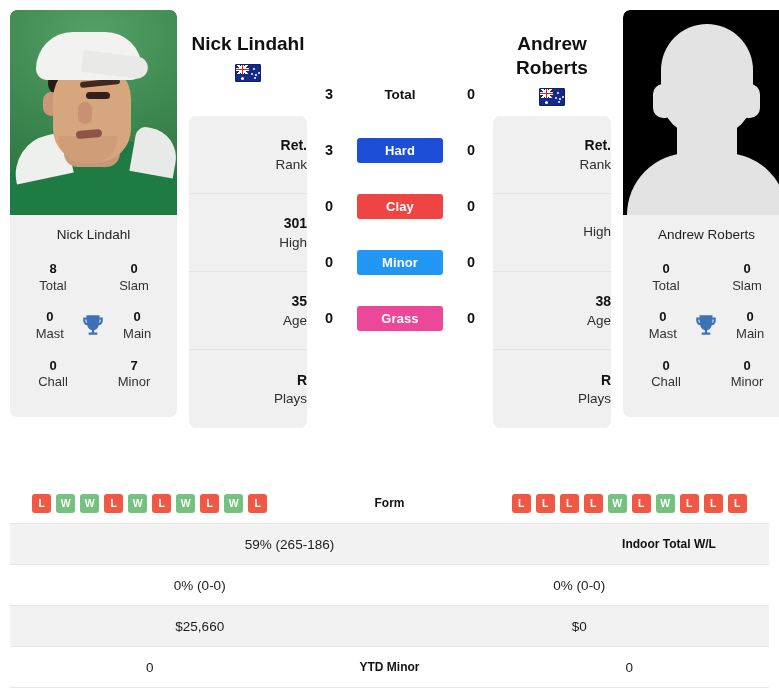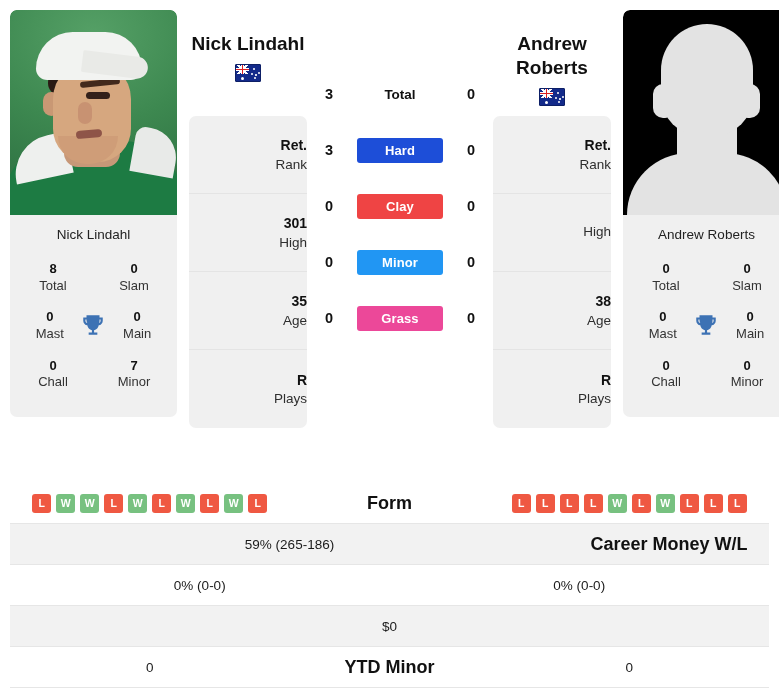--- a/index.html
+++ b/index.html
@@ -263,21 +263,21 @@
   }
   .trow.shaded { background: #f2f2f2; }
   .tcell-side {
     flex: 1 1 0; min-width: 0;
     text-align: center;
     font-size: 13.5px; color: #1b1b1b;
   }
   .tcell-mid {
     flex: 0 0 200px;
     text-align: center;
-    font-size: 18px; font-weight: bold; color: #111;
+    font-size: 12px; font-weight: bold; color: #111;
   }
   .form-strip {
     display: flex; gap: 5px; justify-content: center; align-items: center;
   }
   .badge {
     width: 19px; height: 19px;
     border-radius: 3px;
     display: flex; align-items: center; justify-content: center;
     font-size: 10.5px; font-weight: bold; color: #ffffff;
   }
@@ -530,29 +530,30 @@
             <div class="badge W">W</div>
             <div class="badge L">L</div>
             <div class="badge L">L</div>
             <div class="badge L">L</div>
           </div>
       </div>
     </div>
 
     <div class="trow shaded">
       <div class="tcell-side">59% (265-186)</div>
-      <div class="tcell-mid">Career Money W/L</div>
+      <div class="tcell-mid">Indoor Total W/L</div>
     </div>
 
     <div class="trow">
       <div class="tcell-side">0% (0-0)</div>
       <div class="tcell-side">0% (0-0)</div>
     </div>
 
     <div class="trow shaded">
+      <div class="tcell-side">$25,660</div>
       <div class="tcell-side">$0</div>
     </div>
 
     <div class="trow">
       <div class="tcell-side">0</div>
       <div class="tcell-mid">YTD Minor</div>
       <div class="tcell-side">0</div>
     </div>
 
   </div>

